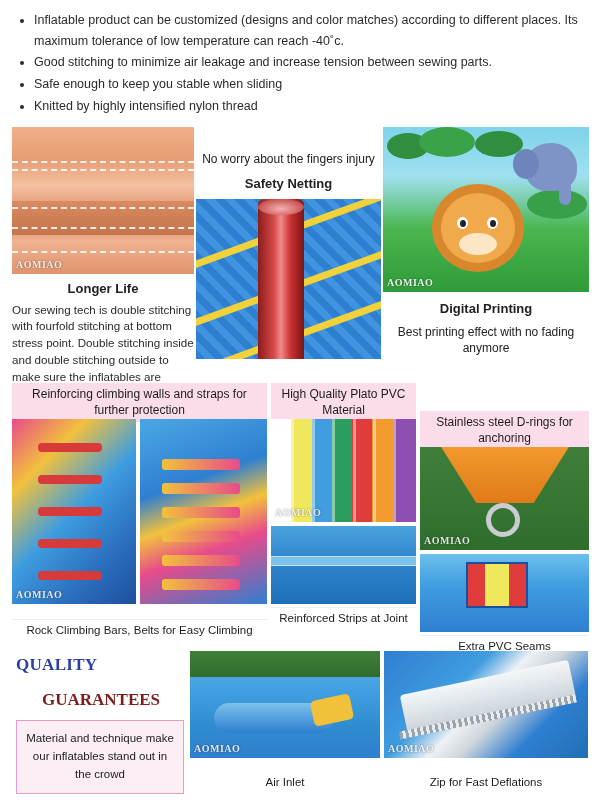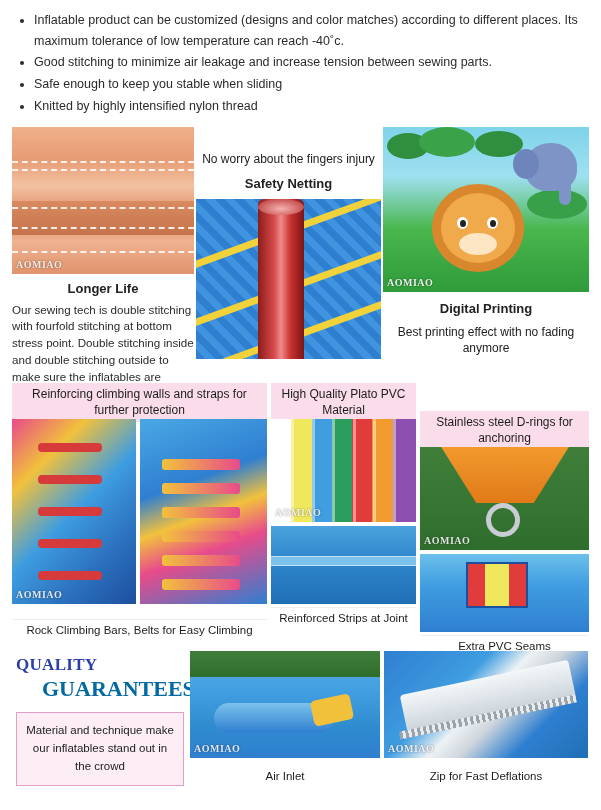--- a/index.html
+++ b/index.html
@@ -216,22 +216,22 @@
   
   .sec4 { position: relative; margin-top: 4px; height: 132px; }
   .quality {
     position: absolute; left: 16px; top: 4px; width: 168px;
   }
   .qTitle {
     color: #2b3ea8; font-weight: bold; font-size: 17px;
     font-family: "Liberation Serif", serif; letter-spacing: .3px;
   }
   .qTitle2 {
-    color: #0369a1; font-weight: bold; font-size: 22px;
-    font-family: "Liberation Serif", serif; margin-left: 26px; margin-top: 1px;
+    color: #7f1d1d; font-weight: bold; font-size: 17px;
+    font-family: "Liberation Serif", serif; margin-left: 26px; margin-top: 15px;
   }
   .qBox {
     margin-top: 10px; border: 1px solid #e59ec6; background: #fdeef6;
     padding: 9px 8px; font-size: 11.5px; line-height: 1.55; text-align: center;
     color: #222;
   }
   .airInlet {
     position: absolute; left: 190px; top: 0; width: 190px;
   }
   .airPhoto {
@@ -262,21 +262,21 @@
     background: linear-gradient(180deg,#f4f7f9,#c9d2d9);
     transform: rotate(-12deg);
     border-radius: 4px;
   }
   .zipPhoto .teeth {
     position: absolute; left: 14px; top: 62px; width: 180px; height: 8px;
     background: repeating-linear-gradient(90deg,#9aa3ab 0 3px, #e7ecef 3px 6px);
     transform: rotate(-12deg);
   }
   .capbar {
-    font-size: 11.5px; text-align: center; padding: 12px 2px; color: #1d1d1d;
+    font-size: 11.5px; text-align: center; padding: 18px 2px; color: #1d1d1d;
   }
 </style>
 </head>
 <body>
 
 <div class="page">
 
   <ul class="bullets">
     <li>Inflatable product can be customized (designs and color matches) according to different places. Its maximum tolerance of low temperature can reach -40˚c.</li>
     <li>Good stitching to minimize air leakage and increase tension between sewing parts.</li>

